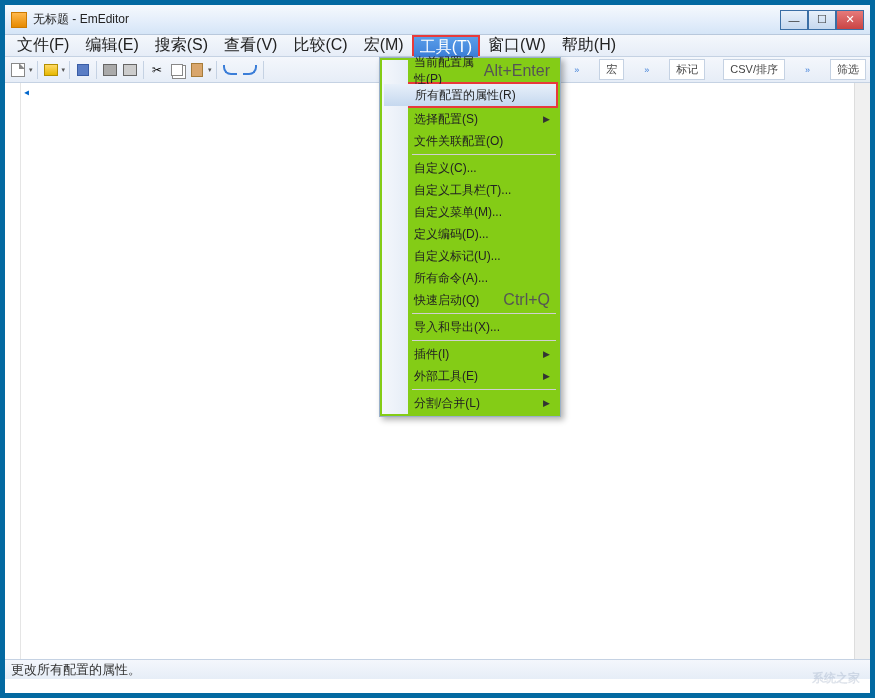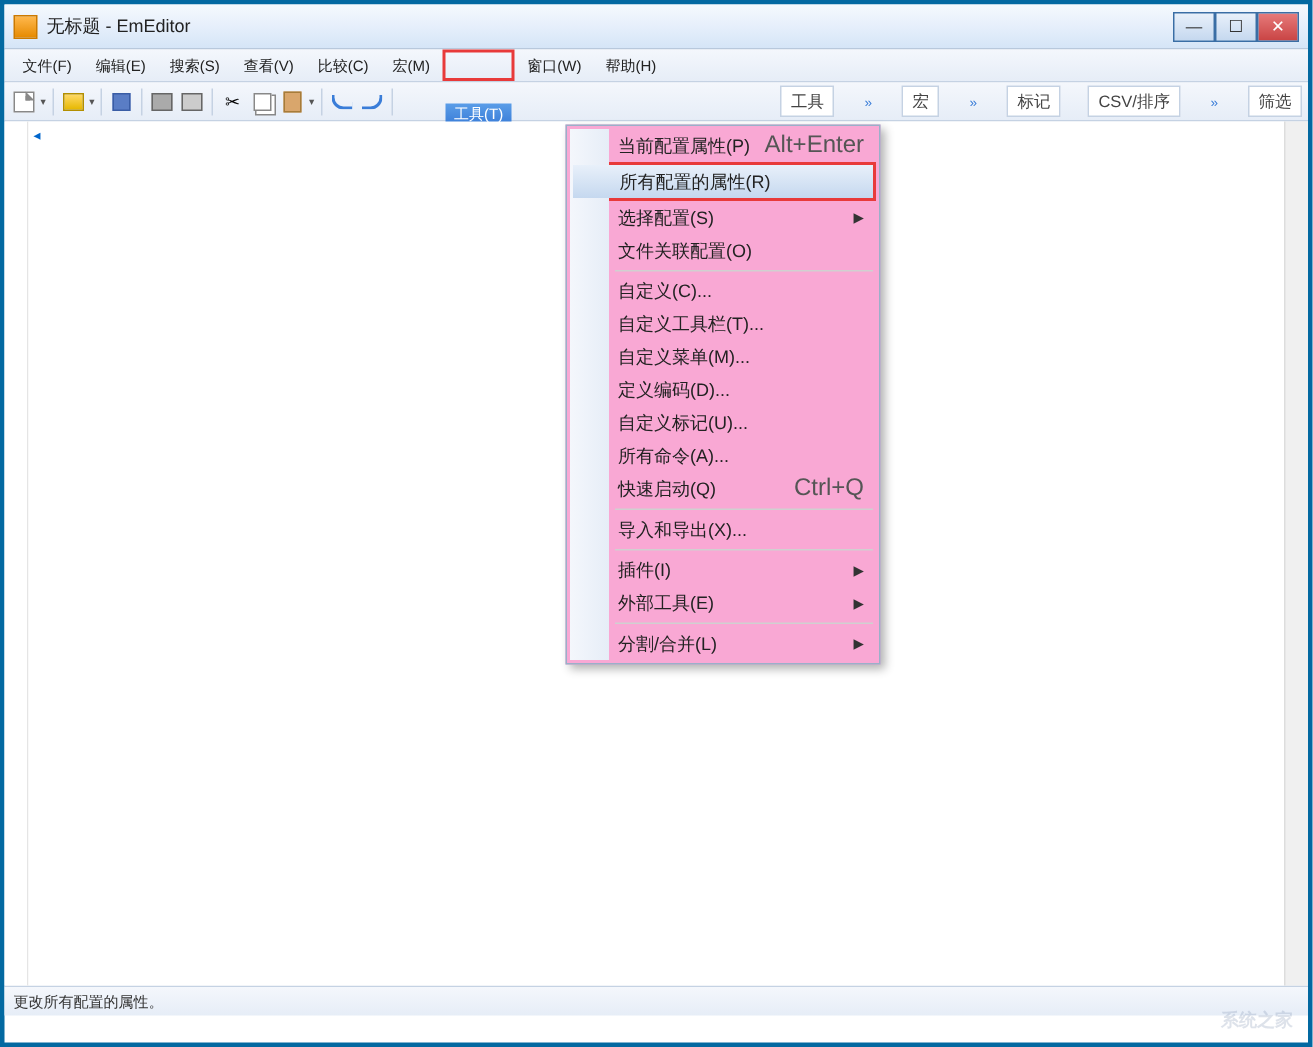--- a/index.html
+++ b/index.html
@@ -1,30 +1,30 @@
 <!DOCTYPE html>
 <html><head>
 <meta charset="utf-8">
 <style>
 * { margin: 0; padding: 0; box-sizing: border-box; }
 body { font-family: "Microsoft YaHei", "SimSun", sans-serif; font-size: 12px; background: #fff; width: 875px; height: 698px; position: relative; overflow: hidden; }
 
 
-.window-frame { border: 3px solid #0369a1; width: 875px; height: 698px; background: #fff; position: relative; }
+.window-frame { border: 5px solid #0369a1; width: 875px; height: 698px; background: #fff; position: relative; }
 .title-bar { height: 30px; background: linear-gradient(to bottom, #f5f9fd 0%, #e6effb 50%, #d5e5f7 100%); border-bottom: 1px solid #b8c8dc; display: flex; align-items: center; padding: 0 6px; }
 .app-icon { width: 16px; height: 16px; margin-right: 6px; background: linear-gradient(to bottom, #ffb84d, #e68a00); border: 1px solid #cc7a00; }
 .title-text { flex: 1; font-size: 12px; color: #222; }
 .win-controls { display: flex; gap: 0; }
 .win-btn { width: 28px; height: 20px; border: 1px solid #3a6ea5; background: linear-gradient(to bottom, #e8f0fa, #c5d8ef); display: flex; align-items: center; justify-content: center; font-size: 11px; color: #333; cursor: pointer; }
 .win-btn.close { background: linear-gradient(to bottom, #e67a7a, #c94444); color: #fff; }
 
 
 .menubar { height: 22px; background: linear-gradient(to bottom, #f4f7fc, #e6edf7); border-bottom: 1px solid #c5d2e3; display: flex; align-items: stretch; padding: 0 4px; }
-.menu-item { padding: 0 8px; display: flex; align-items: center; cursor: pointer; font-size: 10px; color: #222; }
-.menu-item.active { background: linear-gradient(to bottom, #5a9de8, #3a7dd8); color: #fff; margin-top: 34px; }
+.menu-item { padding: 0 8px; display: flex; align-items: center; cursor: pointer; font-size: 16px; color: #222; }
+.menu-item.active { background: linear-gradient(to bottom, #5a9de8, #3a7dd8); color: #fff; }
 .menu-highlight { border: 2px solid #e83a3a; padding: 0; }
 .menu-highlight .menu-item { padding: 0 6px; }
 
 
 .toolbar { height: 26px; background: linear-gradient(to bottom, #f4f7fc, #e6edf7); border-bottom: 1px solid #c5d2e3; display: flex; align-items: center; padding: 0 4px; gap: 2px; overflow: hidden; }
 .tb-icon { width: 18px; height: 18px; display: flex; align-items: center; justify-content: center; cursor: pointer; }
 .tb-sep { width: 1px; height: 18px; background: #c5d2e3; margin: 0 2px; }
 .dd-arrow { font-size: 7px; color: #555; cursor: pointer; }
 .toolbar-right { margin-left: auto; display: flex; align-items: center; gap: 18px; }
 .tb-label { font-size: 11px; color: #444; padding: 2px 6px; border: 1px solid #c5d2e3; background: #fff; cursor: pointer; }
@@ -37,24 +37,24 @@
 .doc-icon { width: 12px; height: 12px; background: linear-gradient(to bottom, #ffb84d, #e68a00); }
 
 
 .editor-wrap { position: relative; height: 576px; display: flex; }
 .editor-gutter { width: 16px; background: #fff; border-right: 1px solid #e5e5e5; }
 .editor-area { flex: 1; background: #fff; padding: 2px; font-family: "Consolas", monospace; font-size: 12px; color: #0066cc; }
 .caret-marker { }
 .scrollbar-v { width: 16px; background: #f0f0f0; border-left: 1px solid #ddd; }
 
 
-.statusbar { height: 20px; background: linear-gradient(to bottom, #f4f7fc, #e6edf7); border-top: 1px solid #c5d2e3; display: flex; align-items: center; padding: 0 6px; font-size: 10px; color: #333; }
-
-
-.dropdown { position: absolute; left: 374px; top: 52px; width: 210px; background: #f9a8d4; border: 1px solid #9ab0c9; box-shadow: 3px 3px 6px rgba(0,0,0,0.3); z-index: 100; padding: 2px; margin-top: 28px; }
+.statusbar { height: 20px; background: linear-gradient(to bottom, #f4f7fc, #e6edf7); border-top: 1px solid #c5d2e3; display: flex; align-items: center; padding: 0 6px; font-size: 13px; color: #333; }
+
+
+.dropdown { position: absolute; left: 374px; top: 52px; width: 182px; background: #84cc16; border: 1px solid #9ab0c9; box-shadow: 3px 3px 6px rgba(0,0,0,0.3); z-index: 100; padding: 2px; }
 .dd-gutter { position: absolute; left: 2px; top: 2px; bottom: 2px; width: 26px; background: linear-gradient(to right, #f4f7fc, #e6edf7); }
 .dd-item { position: relative; height: 22px; display: flex; align-items: center; padding-left: 32px; padding-right: 8px; cursor: pointer; font-size: 12px; color: #222; }
 .dd-item:hover, .dd-item.hover { background: linear-gradient(to bottom, #e8f0fa, #c5d8ef); border: 1px solid #7aa5d8; padding-left: 31px; padding-right: 7px; height: 22px; }
 .dd-item.hover { height: 22px; }
 .dd-sep { height: 1px; background: #d0d0d0; margin: 2px 2px 2px 30px; }
 .dd-shortcut { margin-left: auto; font-size: 16px; color: #555; }
 .dd-submenu-arrow { margin-left: auto; font-size: 9px; color: #333; }
 .highlight-box { border: 2px solid #e83a3a; }
 .dd-item.in-highlight { border: none; }
 

